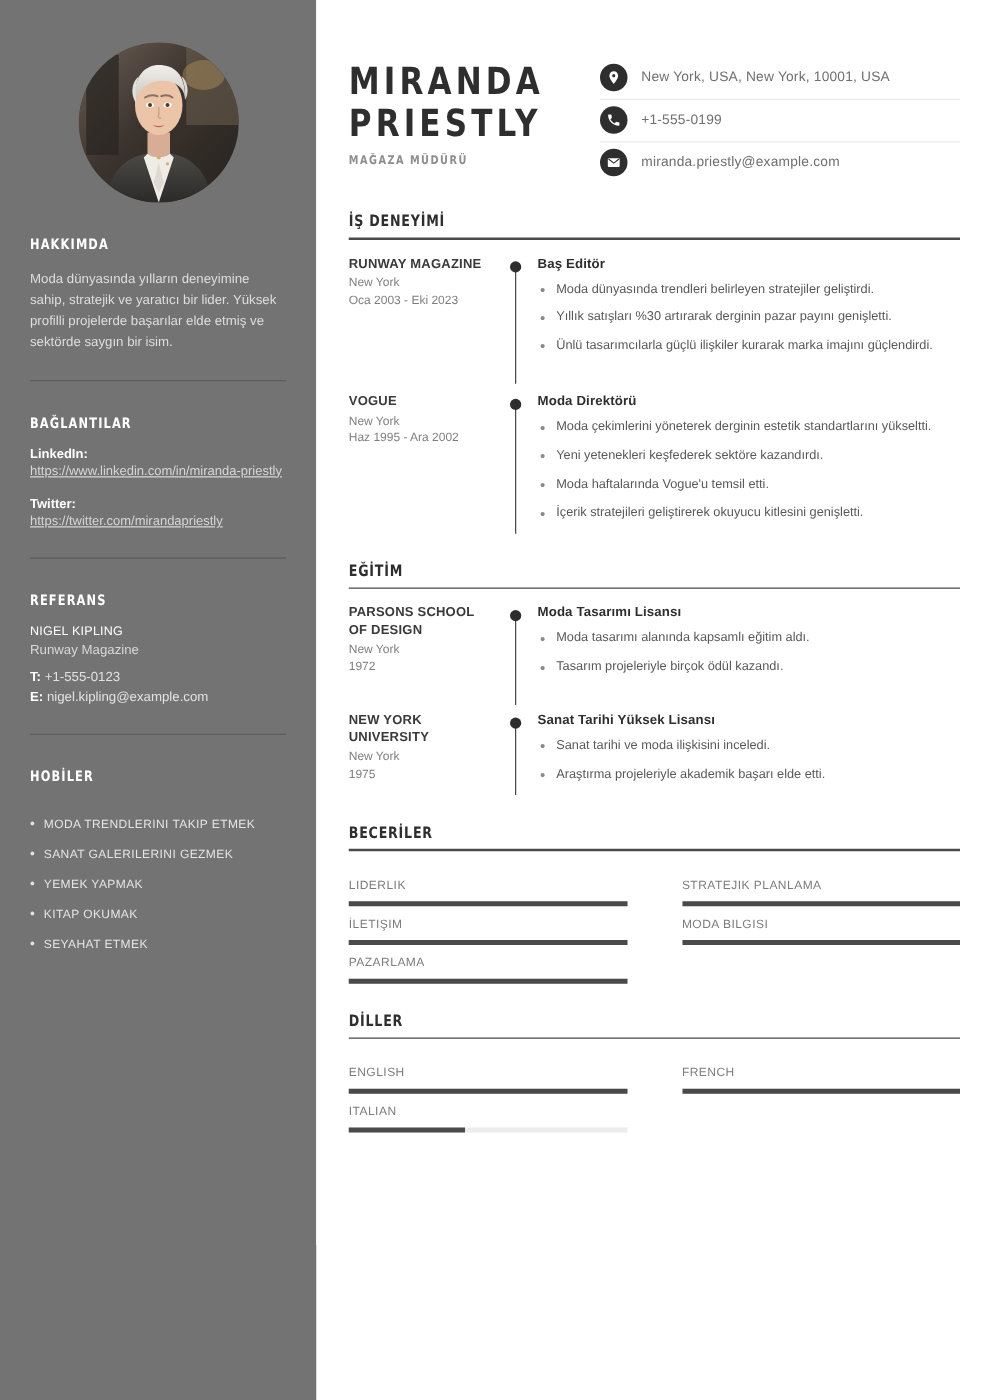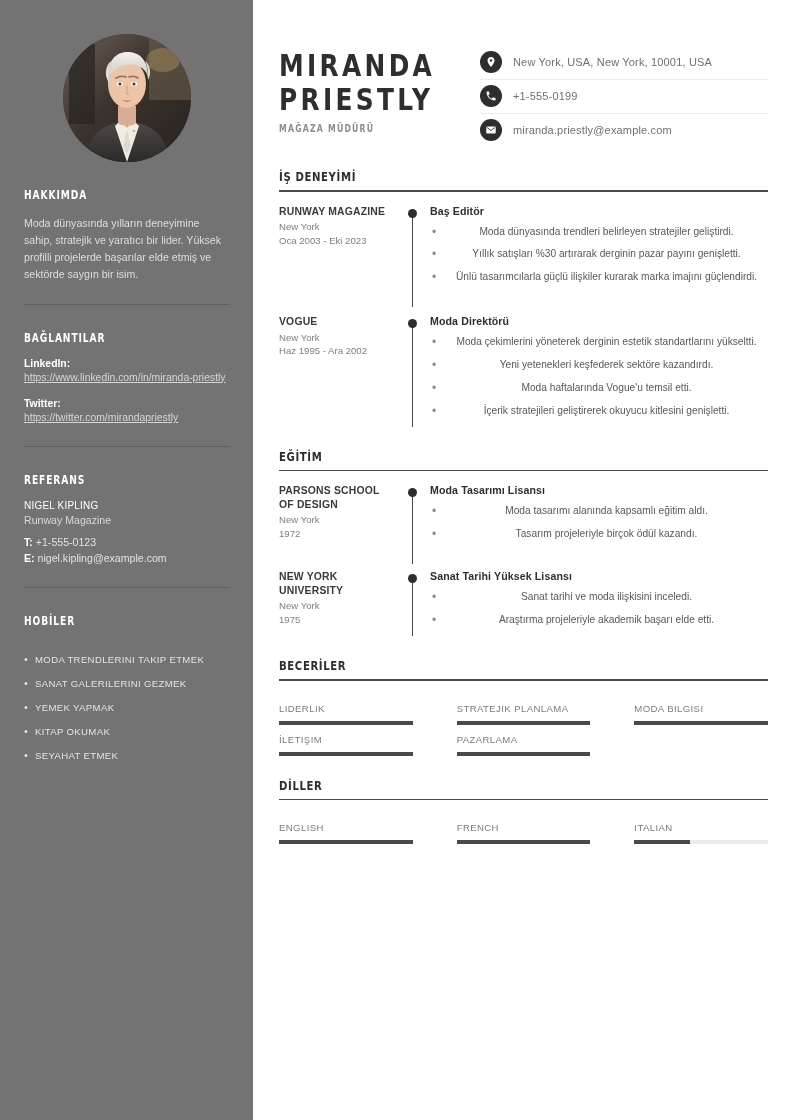--- a/index.html
+++ b/index.html
@@ -130,32 +130,32 @@
   .entry:last-child .tl-line { bottom: 0px; }
 
   .entry-right { flex: 1; padding-left: 4px; }
   .role {
     font-size: 10.6px; font-weight: 700; color: #2e2e2e;
     margin-bottom: 8px; letter-spacing: 0.01em;
   }
   .bullets { list-style: none; }
   .bullets li {
     font-size: 10.2px; color: #585858; line-height: 1.46;
-    position: relative; padding-left: 15px; margin-bottom: 8px; text-align: center;
+    position: relative; padding-left: 15px; margin-bottom: 8px;
   }
   .bullets li:before {
     content: "•"; position: absolute; left: 2px; top: -1px;
     font-size: 12px; color: #8a8a8a;
   }
   .entry.gap { margin-top: 22px; }
   .entry.gap-sm { margin-top: 20px; }
 
   
   .bar-grid {
-    display: grid; grid-template-columns: 1fr 1fr 1fr; column-gap: 44px; row-gap: 0;
+    display: grid; grid-template-columns: 1fr 1fr; column-gap: 44px; row-gap: 0;
   }
   .bar-item { padding-top: 9px; }
   .bar-label {
     font-size: 9.6px; color: #7c7c7c; letter-spacing: 0.04em;
     text-transform: uppercase; margin-bottom: 7px;
   }
   .bar-track {
     height: 4px; background: #ececec; position: relative; border-radius: 0;
   }
   .bar-fill {
@@ -411,27 +411,27 @@
               <span class="bar-fill" style="width: 100%;"></span>
             </div>
         </div>
         <div class="bar-item">
           <div class="bar-label">STRATEJIK PLANLAMA</div>
           <div class="bar-track">
               <span class="bar-fill" style="width: 100%;"></span>
             </div>
         </div>
         <div class="bar-item">
+          <div class="bar-label">İLETIŞIM</div>
+          <div class="bar-track">
+              <span class="bar-fill" style="width: 100%;"></span>
+            </div>
+        </div>
+        <div class="bar-item">
           <div class="bar-label">MODA BILGISI</div>
-          <div class="bar-track">
-              <span class="bar-fill" style="width: 100%;"></span>
-            </div>
-        </div>
-        <div class="bar-item">
-          <div class="bar-label">İLETIŞIM</div>
           <div class="bar-track">
               <span class="bar-fill" style="width: 100%;"></span>
             </div>
         </div>
         <div class="bar-item">
           <div class="bar-label">PAZARLAMA</div>
           <div class="bar-track">
               <span class="bar-fill" style="width: 100%;"></span>
             </div>
         </div>

